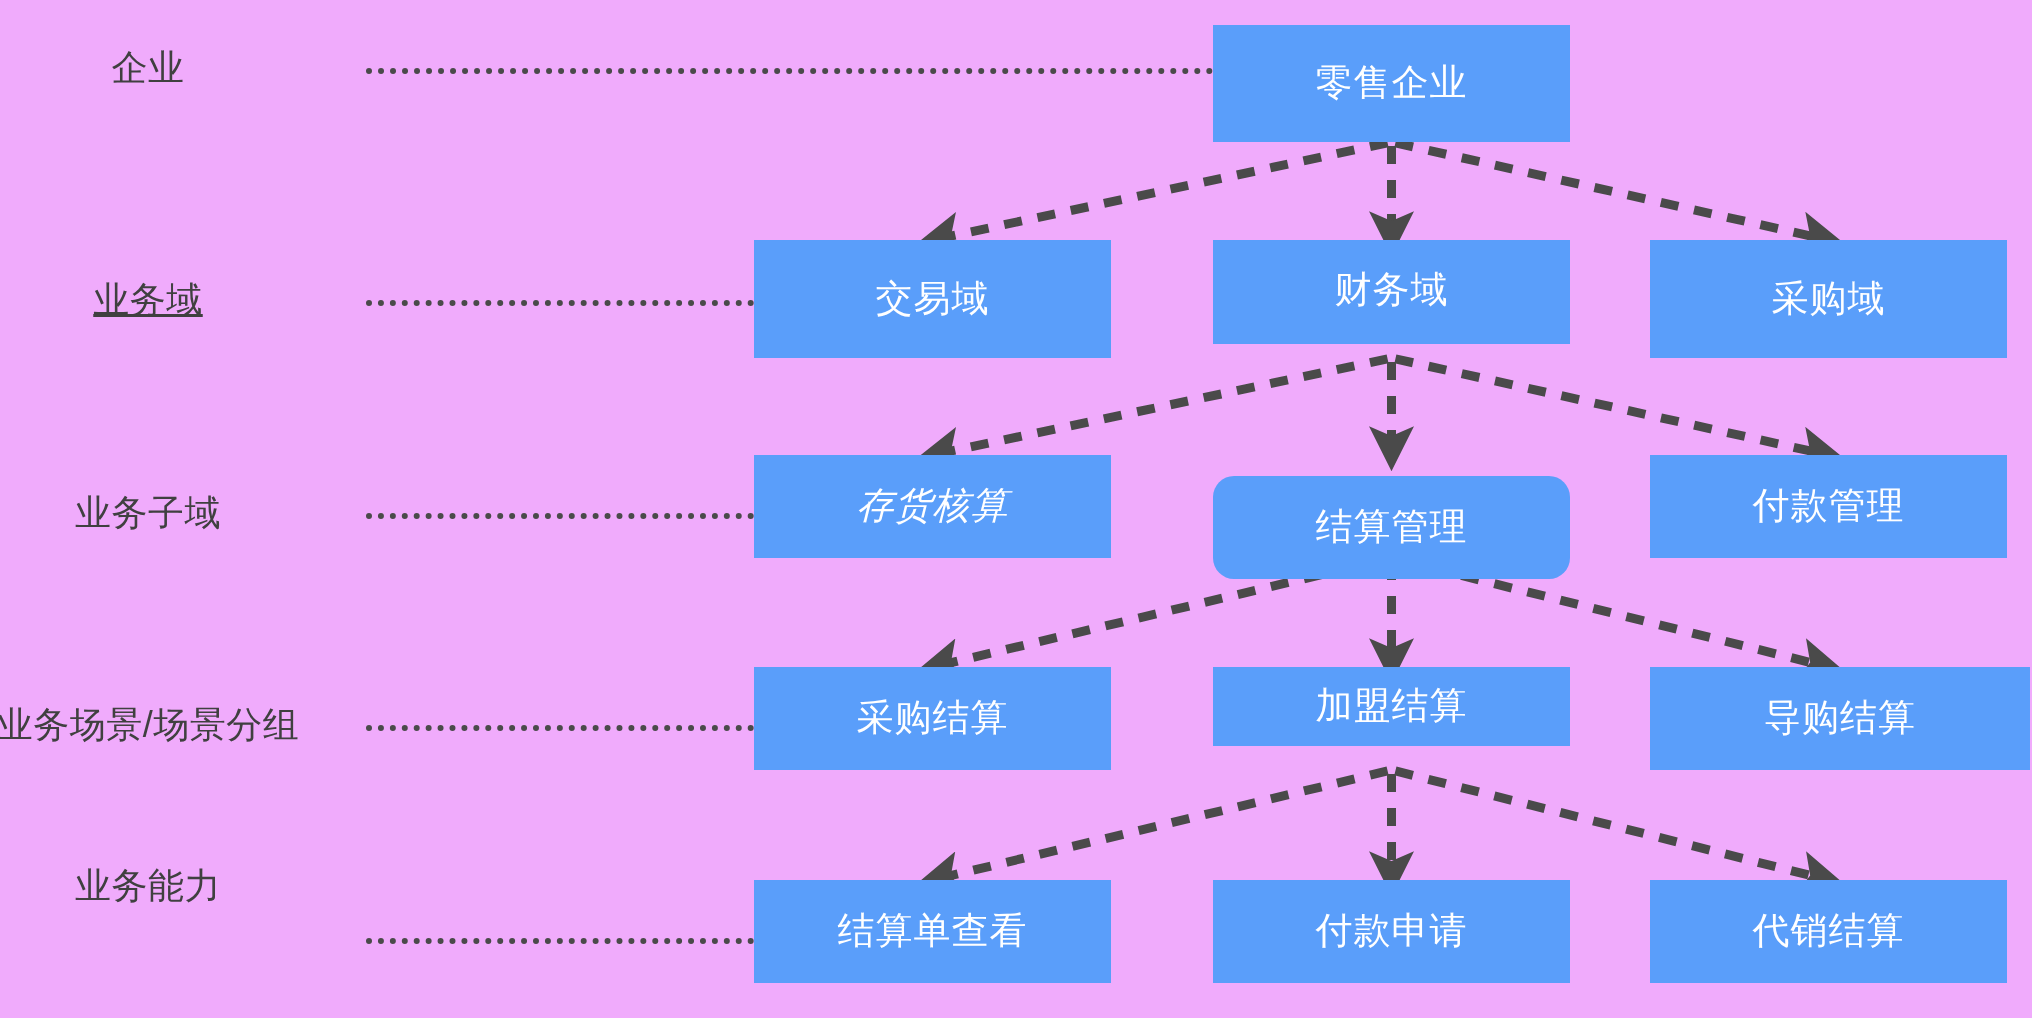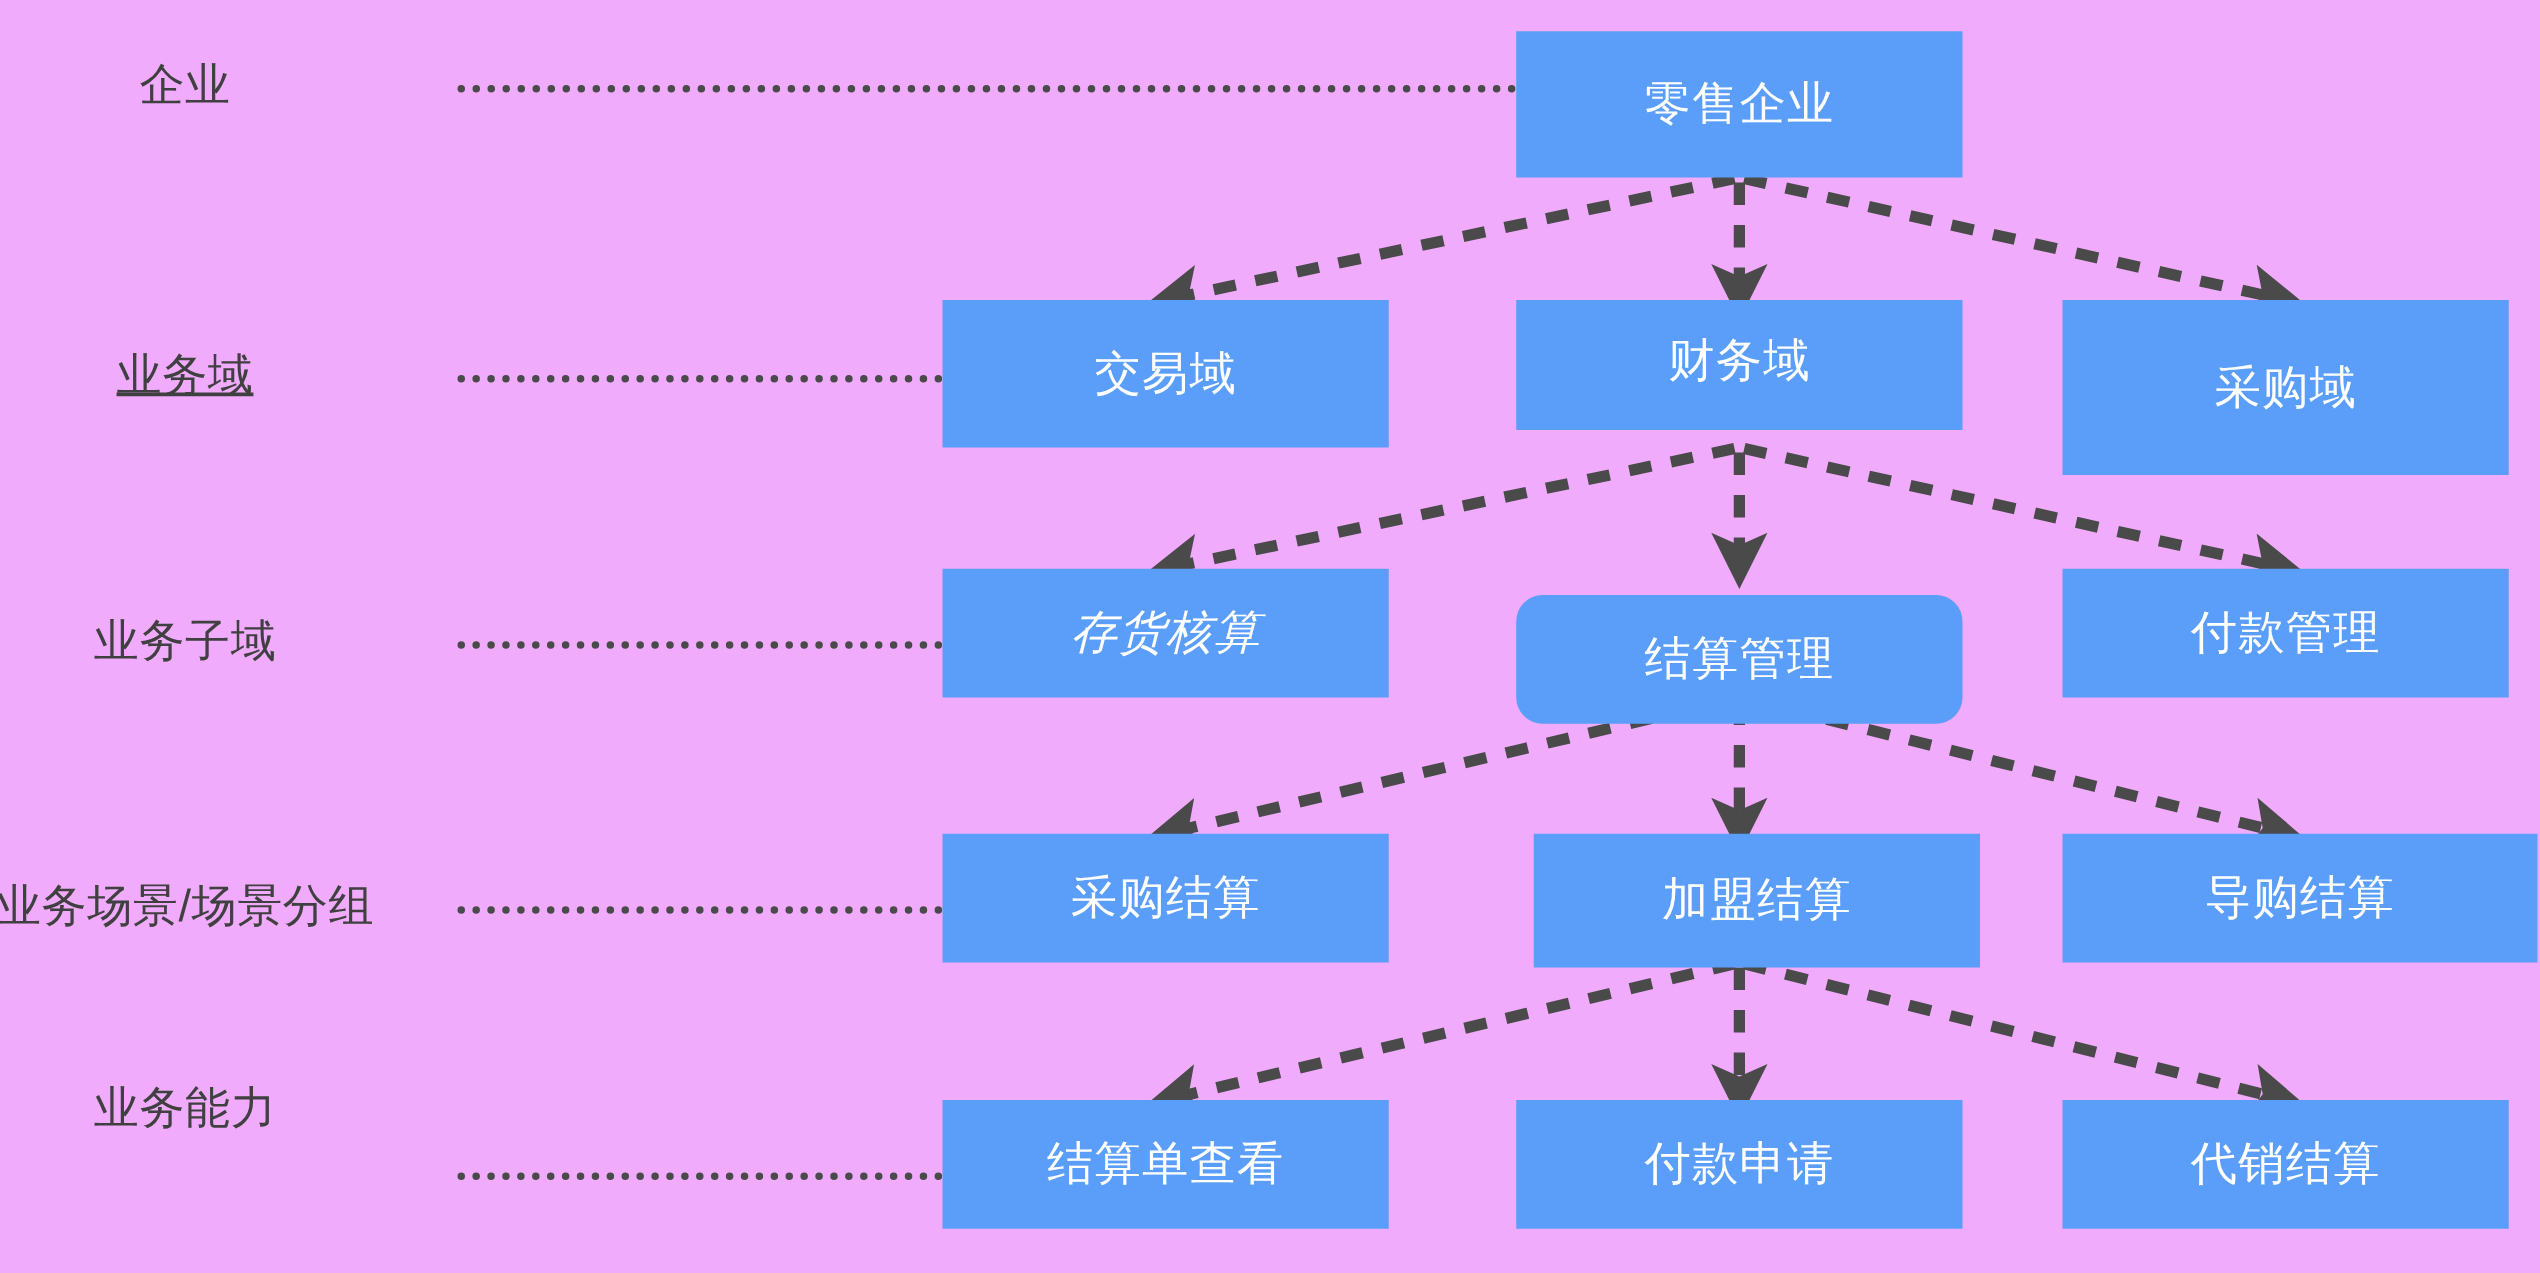--- a/index.html
+++ b/index.html
@@ -100,25 +100,25 @@
       <div class="leader" style="left: 366px; width: 847px; top: 68px; border-top-color: rgb(74, 74, 74);"></div>
       <div class="leader" style="left: 366px; width: 388px; top: 300px; border-top-color: rgb(74, 74, 74);"></div>
       <div class="leader" style="left: 366px; width: 388px; top: 513px; border-top-color: rgb(74, 74, 74);"></div>
       <div class="leader" style="left: 366px; width: 388px; top: 725px; border-top-color: rgb(74, 74, 74);"></div>
       <div class="leader" style="left: 366px; width: 388px; top: 938px; border-top-color: rgb(74, 74, 74);"></div>
     </div>
   <div id="nodes">
       <div class="node-box" style="left: 1213px; width: 357px; top: 25px; height: 117px; background: rgb(90, 158, 250); color: rgb(255, 255, 255);">零售企业</div>
       <div class="node-box" style="left: 754px; width: 357px; top: 240px; height: 118px; background: rgb(90, 158, 250); color: rgb(255, 255, 255);">交易域</div>
       <div class="node-box" style="left: 1213px; width: 357px; top: 240px; height: 104px; background: rgb(90, 158, 250); color: rgb(255, 255, 255); font-family: Liberation Mono, monospace;">财务域</div>
-      <div class="node-box" style="left: 1650px; width: 357px; top: 240px; height: 140px; background: rgb(90, 158, 250); color: rgb(255, 255, 255);">采购域</div>
+      <div class="node-box" style="left: 1650px; width: 357px; top: 240px; height: 118px; background: rgb(90, 158, 250); color: rgb(255, 255, 255);">采购域</div>
       <div class="node-box" style="left: 754px; width: 357px; top: 455px; height: 103px; background: rgb(90, 158, 250); color: rgb(255, 255, 255); font-style: italic;">存货核算</div>
       <div class="node-box" style="left: 1213px; width: 357px; top: 476px; height: 103px; background: rgb(90, 158, 250); color: rgb(255, 255, 255); border-radius: 21px;">结算管理</div>
       <div class="node-box" style="left: 1650px; width: 357px; top: 455px; height: 103px; background: rgb(90, 158, 250); color: rgb(255, 255, 255);">付款管理</div>
       <div class="node-box" style="left: 754px; width: 357px; top: 667px; height: 103px; background: rgb(90, 158, 250); color: rgb(255, 255, 255);">采购结算</div>
-      <div class="node-box" style="left: 1213px; width: 357px; top: 667px; height: 107px; background: rgb(90, 158, 250); color: rgb(255, 255, 255); margin-left: 14px;">加盟结算</div>
+      <div class="node-box" style="left: 1213px; width: 357px; top: 667px; height: 79px; background: rgb(90, 158, 250); color: rgb(255, 255, 255);">加盟结算</div>
       <div class="node-box" style="left: 1650px; width: 380px; top: 667px; height: 103px; background: rgb(90, 158, 250); color: rgb(255, 255, 255); text-align: right;">导购结算</div>
       <div class="node-box" style="left: 754px; width: 357px; top: 880px; height: 103px; background: rgb(90, 158, 250); color: rgb(255, 255, 255);">结算单查看</div>
       <div class="node-box" style="left: 1213px; width: 357px; top: 880px; height: 103px; background: rgb(90, 158, 250); color: rgb(255, 255, 255);">付款申请</div>
       <div class="node-box" style="left: 1650px; width: 357px; top: 880px; height: 103px; background: rgb(90, 158, 250); color: rgb(255, 255, 255);">代销结算</div>
     </div>
 
 </div>
 
 </body></html>

